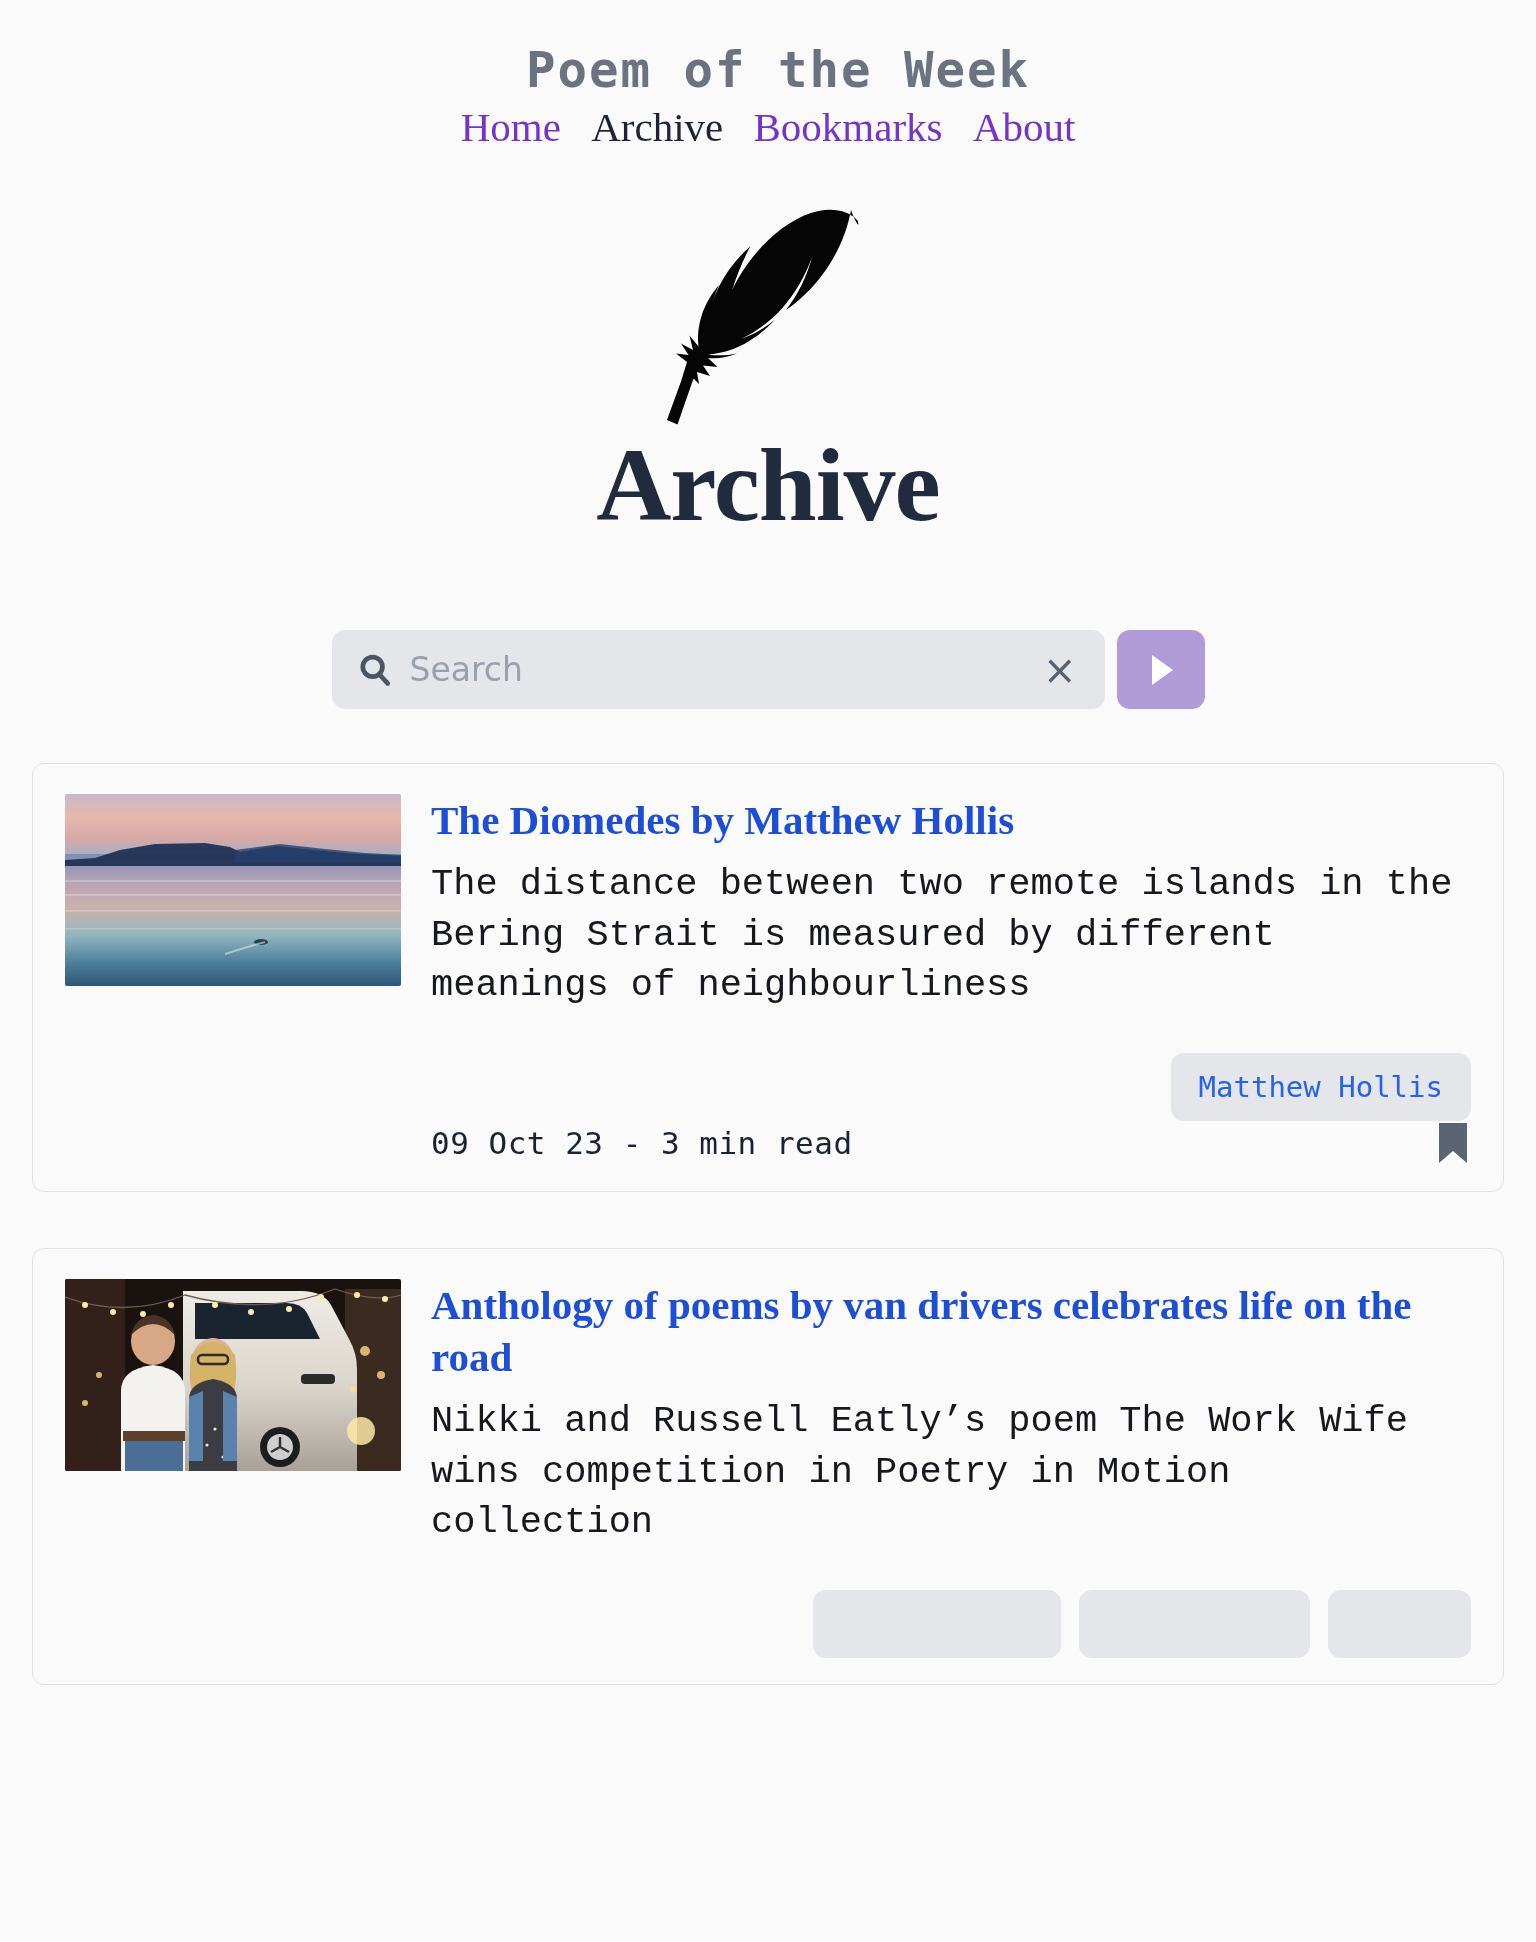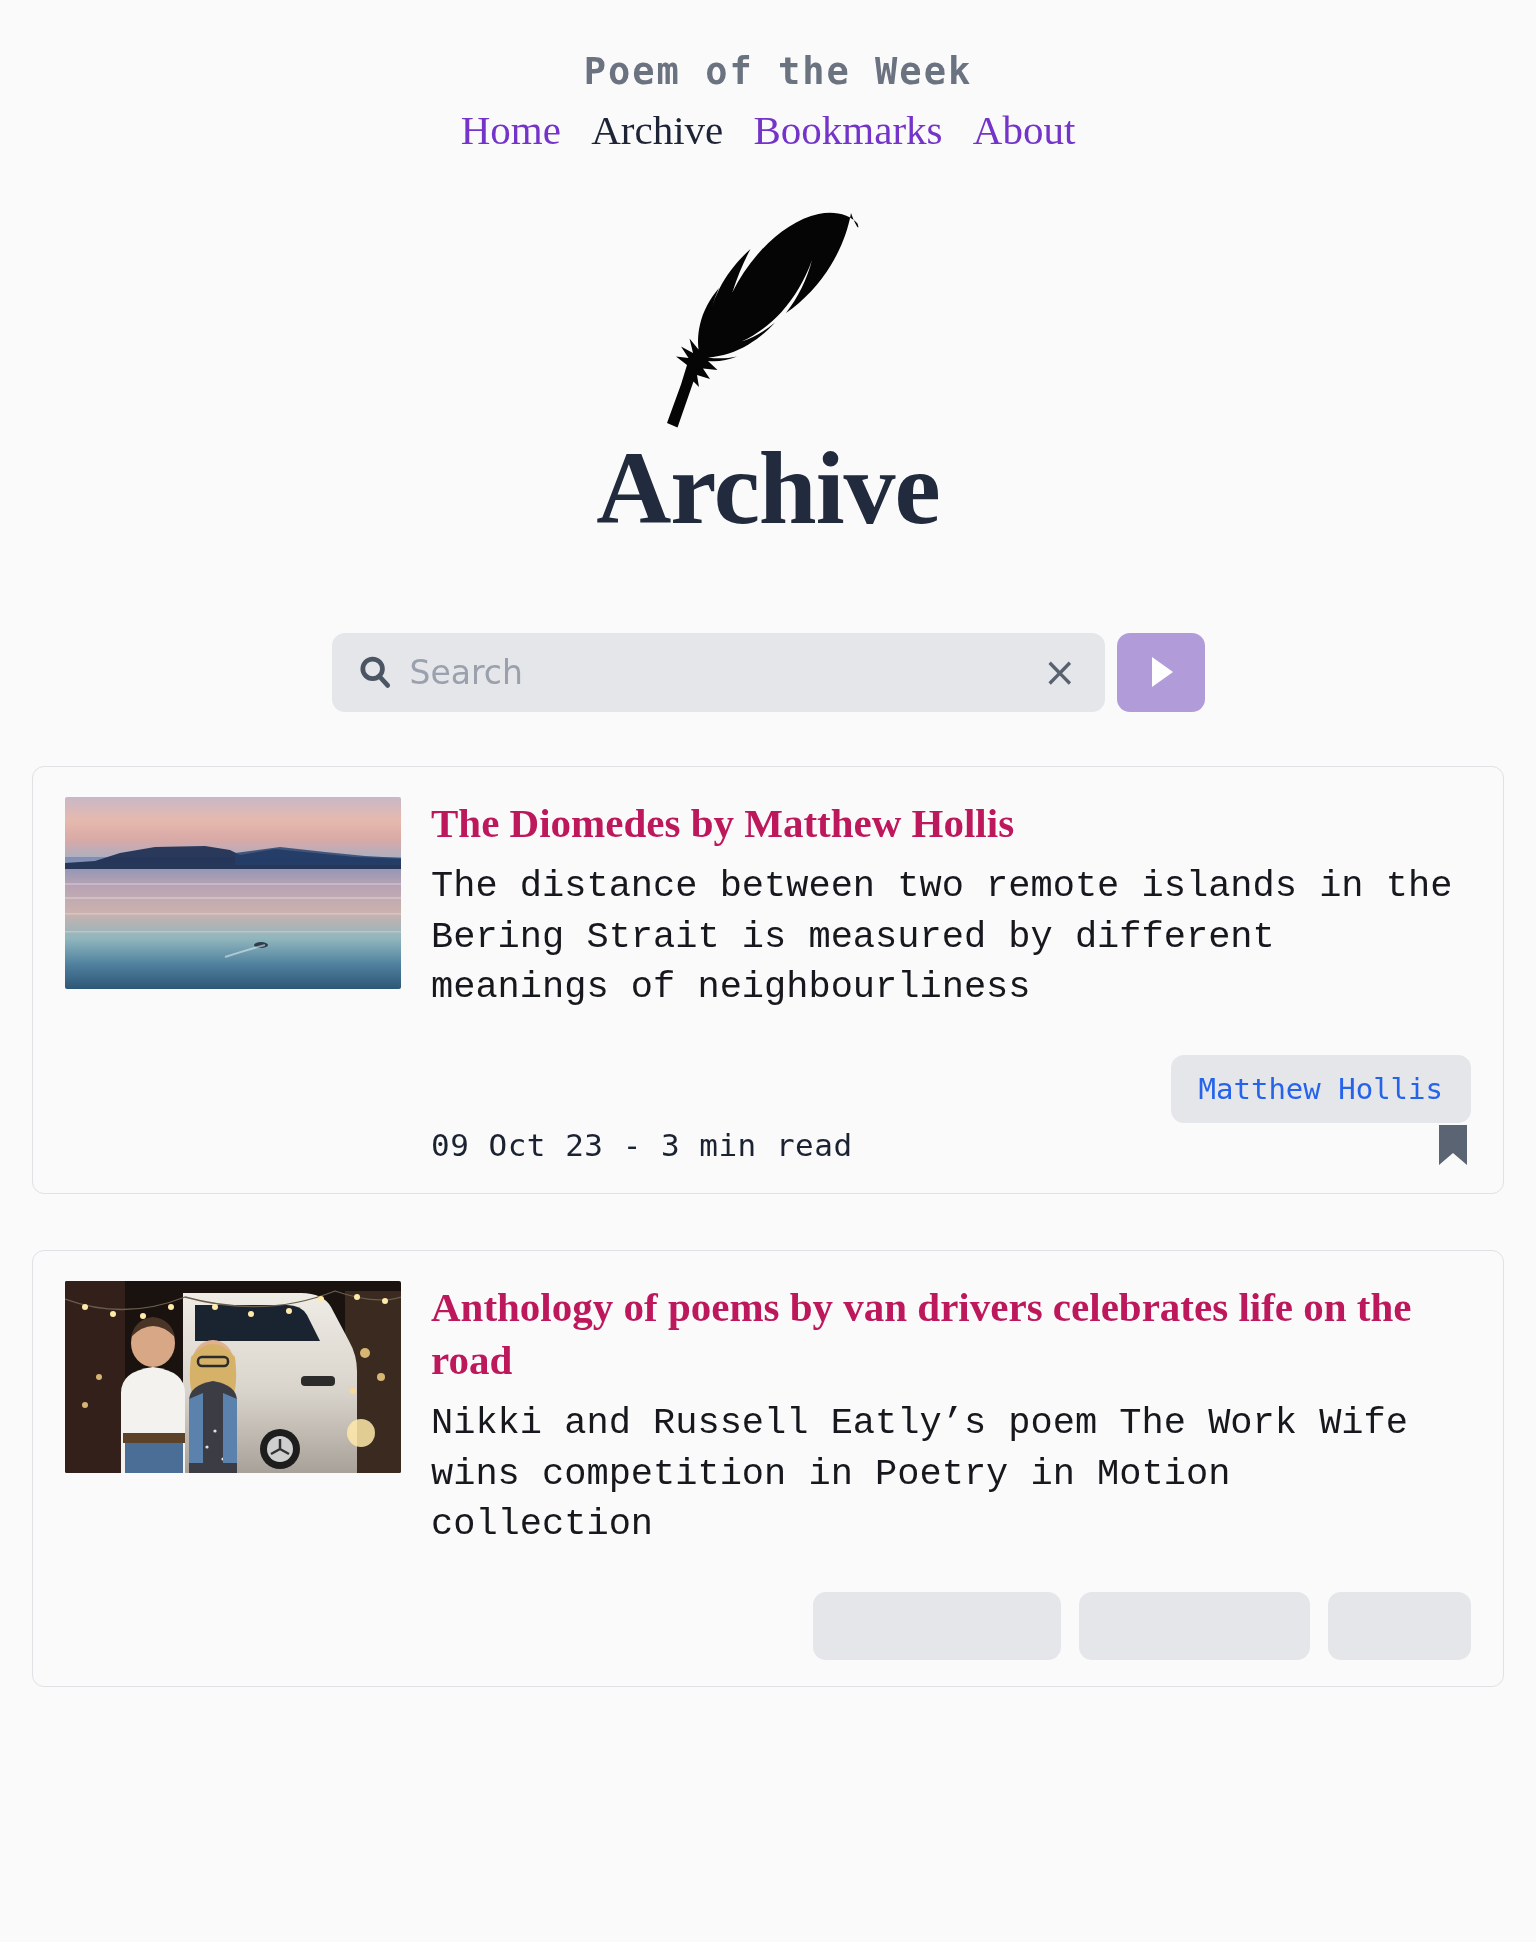--- a/index.html
+++ b/index.html
@@ -17,27 +17,27 @@
     min-height: 1942px;
     position: relative;
     overflow: hidden;
     background: #fafafa;
     box-sizing: border-box;
   }
 
   
   .site-title {
     font-family: "DejaVu Sans Mono", monospace;
-    font-size: 37px;
+    font-size: 49px;
     font-weight: 700;
     letter-spacing: 2px;
     color: #6b7280;
     text-align: center;
     padding-top: 35px;
-    margin: 16px;
+    margin: 8px;
     line-height: 1.15;
     padding-left: 20px;
   }
 
   
   .nav {
     text-align: center;
     font-size: 41px;
     line-height: 1;
     white-space: nowrap;
@@ -150,21 +150,21 @@
     height: 192px;
     border-radius: 2px;
     overflow: hidden;
     position: relative;
   }
   .thumb svg { display: block; width: 100%; height: 100%; }
   .card-text { flex: 1 1 auto; min-width: 0; }
   .card-title {
     font-size: 41px;
     font-weight: 700;
-    color: #be185d;
+    color: #1d4ed8;
     margin: 0 0 12px 0;
     line-height: 1.28;
     text-decoration: none;
     display: block;
     cursor: pointer;
   }
   .card-desc {
     font-size: 37px;
     color: #16181d;
     line-height: 1.37;

